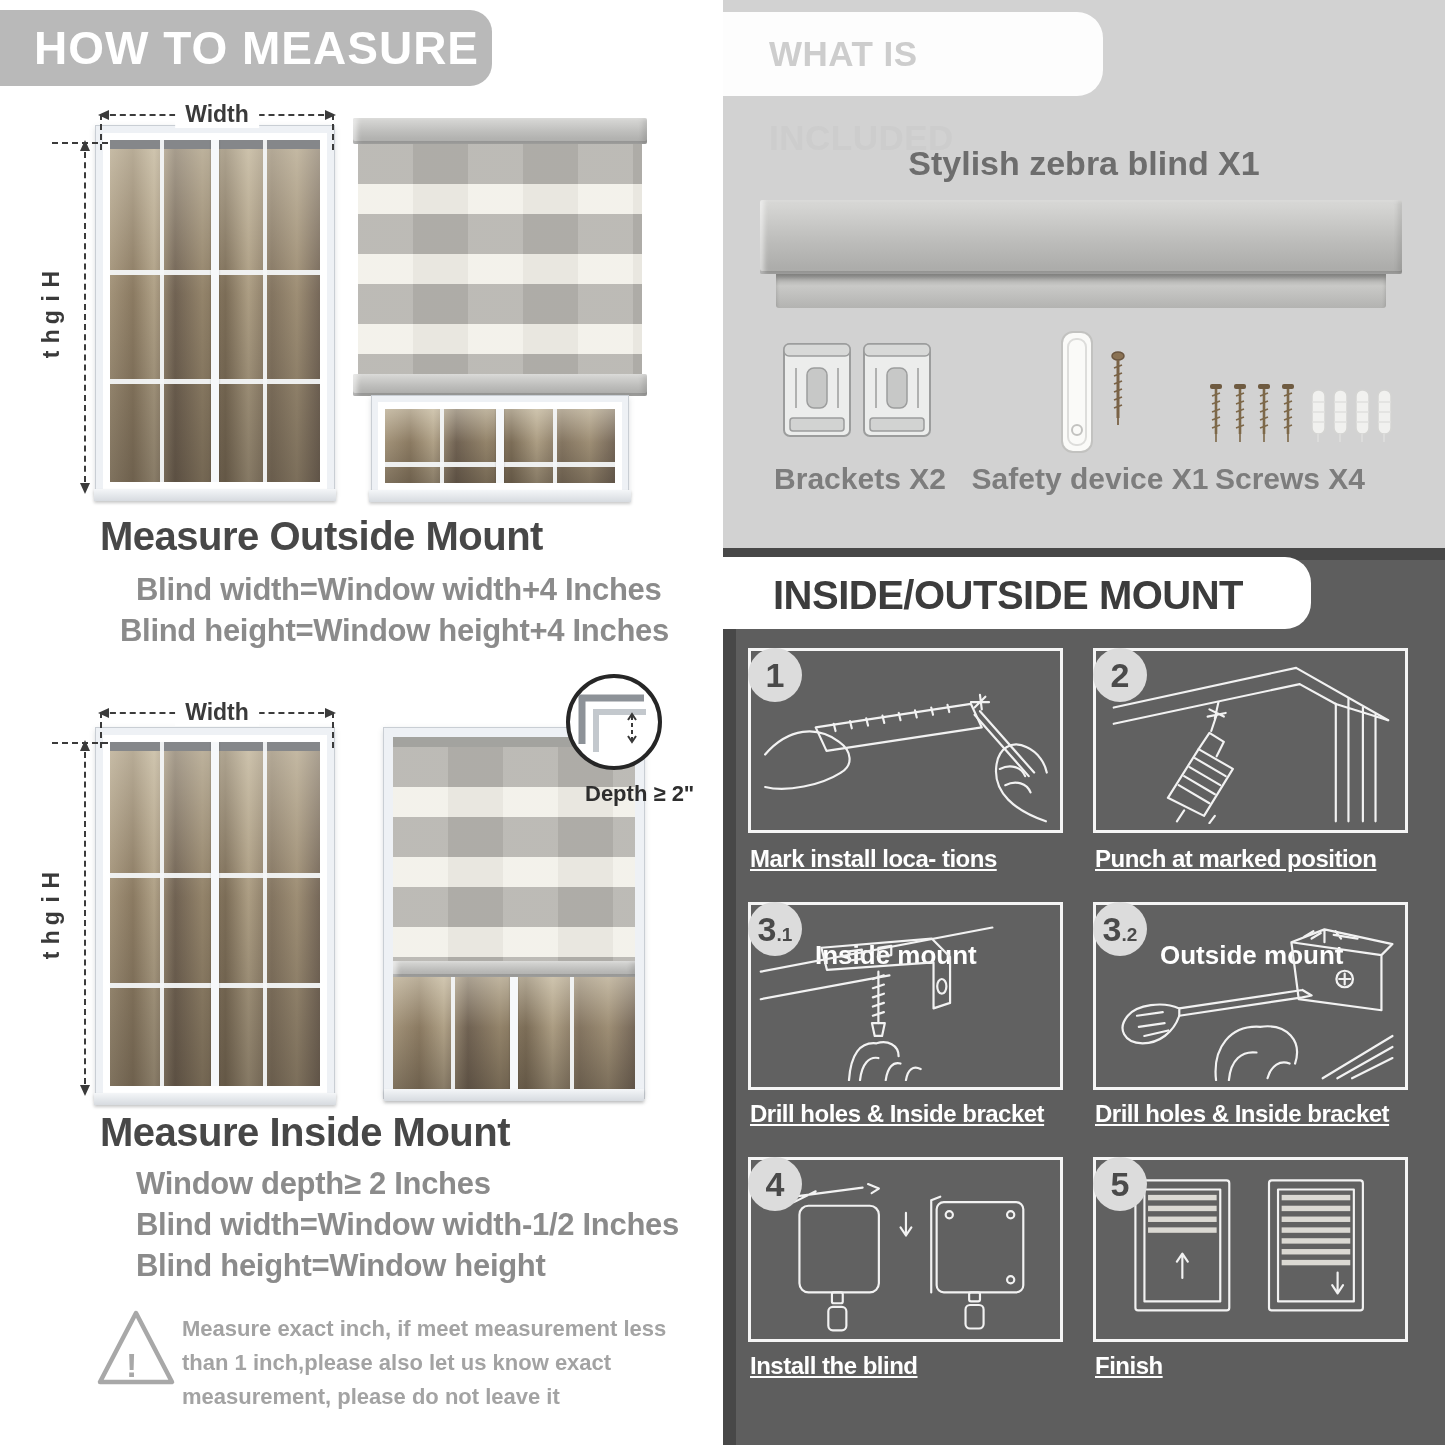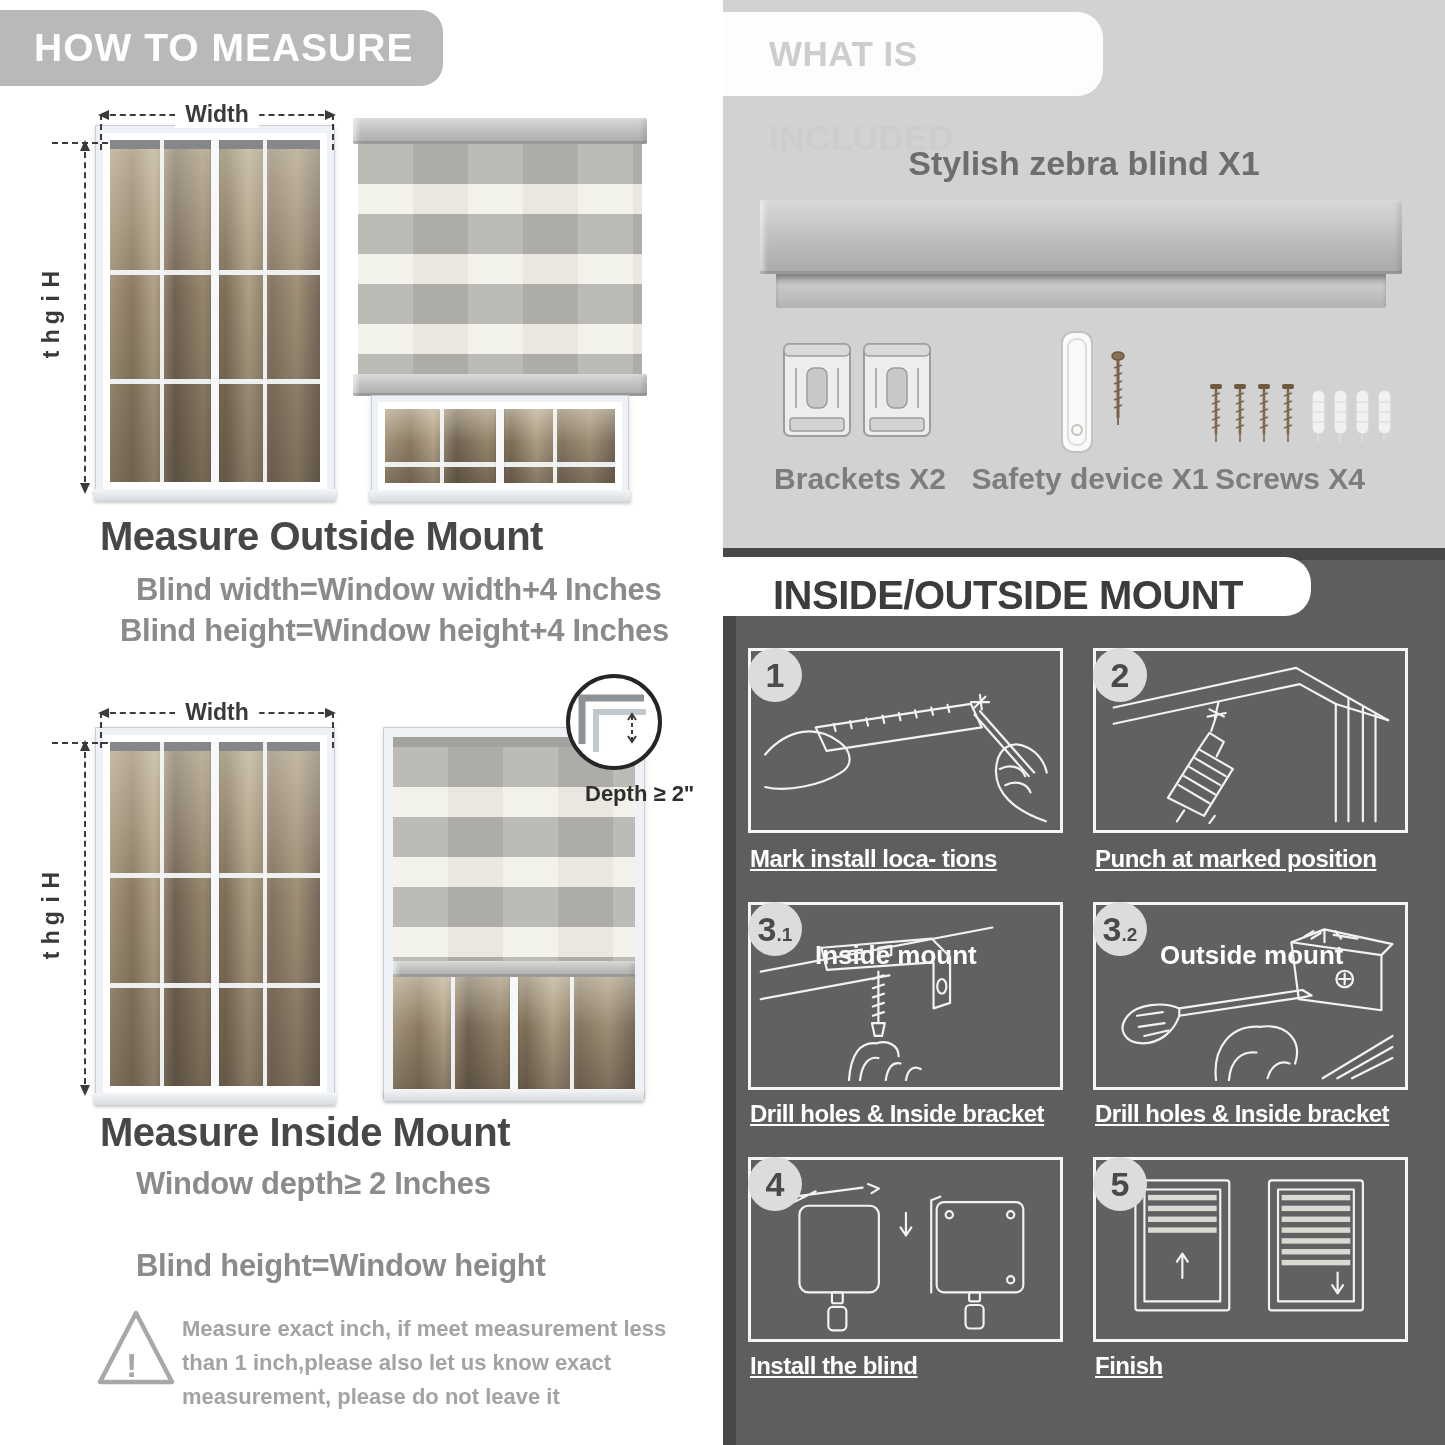--- a/index.html
+++ b/index.html
@@ -1,22 +1,22 @@
 <!DOCTYPE html>
 <html><head>
 <meta charset="utf-8">
 <style>
   html,body{margin:0;padding:0;background:#ffffff;}
   .canvas{position:relative;width:1445px;height:1445px;background:#fff;overflow:hidden;
           font-family:"Liberation Sans",sans-serif;font-weight:700;}
   .abs{position:absolute;}
 
   
-  .banner-left{left:0;top:10px;width:443px;height:76px;background:#b9b9b9;
-               border-radius:0 22px 22px 0;color:#fff;font-size:39px;line-height:76px;
+  .banner-left{left:0;top:10px;width:492px;height:76px;background:#b9b9b9;
+               border-radius:0 22px 22px 0;color:#fff;font-size:46px;line-height:76px;
                padding-left:34px;letter-spacing:1px;box-sizing:border-box;}
   .h-measure{font-size:40px;color:#474747;letter-spacing:-.5px;}
   .formula{font-size:31px;color:#8b8b8b;letter-spacing:-.3px;margin-left:36px;}
 
   
   .window{background:#fff;border:7px solid #eef1f5;outline:1px solid #c9ced4;
           box-shadow:0 2px 6px rgba(60,70,80,.25);box-sizing:border-box;}
   .glass{position:absolute;inset:7px;overflow:hidden;
      background:
        linear-gradient(180deg,rgba(240,234,218,.45) 0%,rgba(120,100,80,.12) 45%,rgba(60,50,40,.38) 100%),
@@ -67,21 +67,21 @@
   
   .sec-light{left:723px;top:0;width:722px;height:548px;background:#d2d2d2;}
   .banner-included{left:723px;top:12px;width:380px;height:84px;background:#fdfdfd;
                    border-radius:0 26px 26px 0;color:#cdcdcd;font-size:35px;line-height:84px;
                    padding-left:46px;letter-spacing:.5px;box-sizing:border-box;}
   .product-label{left:723px;top:144px;width:722px;text-align:center;font-size:34px;color:#6d6d6d;}
   .item-label{font-size:30px;color:#7d7d7d;text-align:center;}
 
   .sec-dark{left:723px;top:548px;width:722px;height:897px;background:#484848;}
   .panel-dark{left:736px;top:560px;width:709px;height:885px;background:#5e5e5e;}
-  .banner-mount{left:723px;top:557px;width:588px;height:59px;background:#ffffff;
+  .banner-mount{left:723px;top:557px;width:588px;height:72px;background:#ffffff;
                 border-radius:0 26px 26px 0;color:#3c3c3c;font-size:40px;line-height:76px;
                 padding-left:50px;letter-spacing:-.5px;box-sizing:border-box;z-index:6;}
 
   .stepbox{width:315px;height:185px;border:3px solid #f5f5f5;box-sizing:border-box;background:rgba(255,255,255,.02);}
   .badge{position:absolute;top:-3px;left:-3px;width:54px;height:54px;border-radius:50%;
          background:#dcdcdc;display:flex;align-items:center;justify-content:center;z-index:2;}
   .badge .n{font-size:34px;color:#4a4a4a;}
   .badge .sub{font-size:19px;color:#4a4a4a;margin-top:12px;}
   .step-title{position:absolute;top:15px;left:64px;font-size:26px;color:#fff;white-space:nowrap;margin-top:20px;}
   .caption{font-size:24px;color:#fff;letter-spacing:-.5px;white-space:nowrap;text-decoration:underline;}
@@ -202,20 +202,21 @@
       <path d="M12,66 V20 H74" stroke="#8d9298" stroke-width="7" fill="none"></path>
       <path d="M26,74 V34 H76" stroke="#c3c8cd" stroke-width="6" fill="none"></path>
       <path d="M62,38 V62" stroke="#3a3a3a" stroke-width="2" stroke-dasharray="4 3" fill="none"></path>
       <path d="M58,42 L62,36 L66,42 M58,58 L62,64 L66,58" stroke="#3a3a3a" stroke-width="2" fill="none"></path>
     </svg>
   </div>
   <div class="abs depth-lbl" style="left:585px;top:781px">Depth ≥ 2"</div>
 
   <div class="abs h-measure" style="left:100px;top:1110px">Measure Inside Mount</div>
   <div class="abs formula" style="left:100px;top:1166px">Window depth≥ 2 Inches</div>
+  <div class="abs formula" style="left:100px;top:1207px">Blind width=Window width-1/2 Inches</div>
   <div class="abs formula" style="left:100px;top:1248px">Blind height=Window height</div>
 
   <div class="abs tri-mark" style="left:95px;top:1306px">
     <svg width="82" height="86" viewBox="0 0 82 86">
       <path d="M41,7 L77,76 L5,76 Z" fill="none" stroke="#a8a8a8" stroke-width="4.5" stroke-linejoin="round"></path>
     </svg>
     <span class="mark">!</span>
   </div>
   <div class="abs note-text" style="left:182px;top:1312px">Measure exact inch, if meet measurement less than 1 inch,please also let us know exact measurement, please do not leave it</div>
 

